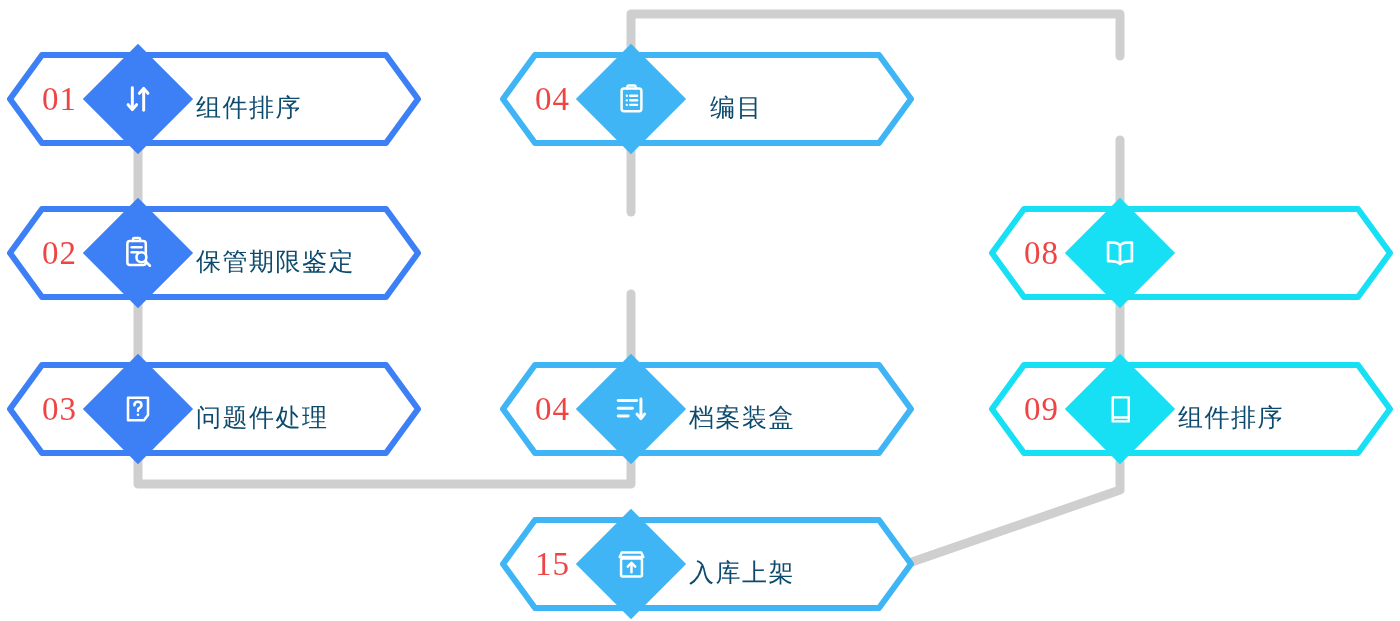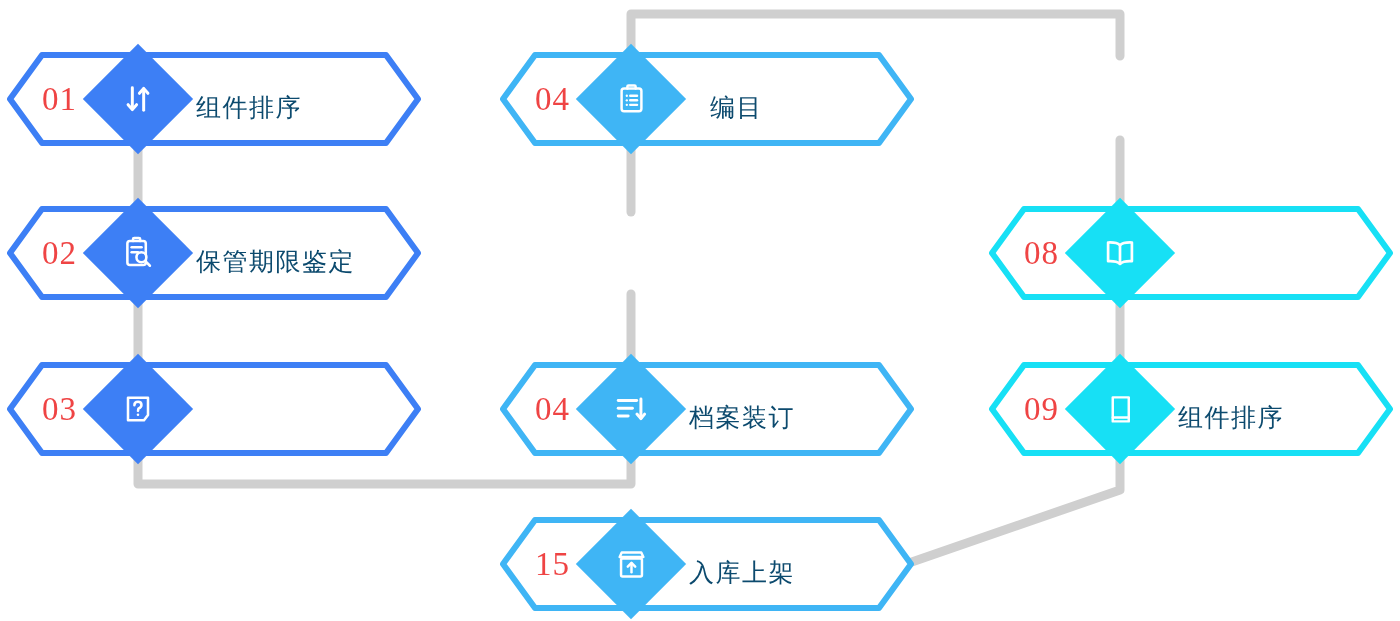--- a/index.html
+++ b/index.html
@@ -114,20 +114,21 @@
       <div class="num">03</div>
       <div class="diamond" style="left:95px;top:10px;background:#3d7ff5;">
         <span class="glyph">
           <svg width="32" height="32" viewBox="0 0 24 24" fill="none" stroke="#ffffff" stroke-width="1.9" stroke-linecap="round" stroke-linejoin="round">
             <path d="M4.5 3.5 L19.5 3.5 L19.5 16.5 L16.5 20.5 L4.5 20.5 Z"></path>
             <path d="M9.3 9.1 Q9.3 6.6 12 6.6 Q14.6 6.6 14.6 9.0 Q14.6 10.8 12.3 11.7 L12 13.4"></path>
             <circle cx="12" cy="16.3" r="0.95" fill="#ffffff" stroke="none"></circle>
           </svg>
         </span>
       </div>
+      <div class="label" style="left:192px;">问题件处理</div>
     </div>
 
     <div class="node" id="node-5" style="left:497px;top:50px;width:420px;height:98px;">
       <svg class="hex-svg" width="420" height="98" viewBox="0 0 420 98">
         <path d="M38,5 L382,5 L414,49 L382,93 L38,93 L6,49 Z" fill="#ffffff" stroke="#3fb5f5" stroke-width="6" stroke-linejoin="round"></path>
       </svg>
       <div class="num">04</div>
       <div class="diamond" style="left:95px;top:10px;background:#3fb5f5;">
         <span class="glyph">
           <svg width="33" height="33" viewBox="0 0 24 24" fill="none" stroke="#ffffff" stroke-width="1.8" stroke-linecap="round" stroke-linejoin="round">
@@ -155,21 +156,21 @@
         <span class="glyph">
           <svg width="34" height="34" viewBox="0 0 24 24" fill="none" stroke="#ffffff" stroke-width="2.1" stroke-linecap="round" stroke-linejoin="round">
             <path d="M3 6 L16 6"></path>
               <path d="M3 11.5 L13 11.5"></path>
               <path d="M3 17 L10 17"></path>
             <path d="M19 5 L19 18.5"></path>
               <path d="M16.2 15.6 L19 18.8 L21.6 15.6"></path>
           </svg>
         </span>
       </div>
-      <div class="label" style="left:192px;">档案装订</div>
+      <div class="label" style="left:192px;">档案装盒</div>
     </div>
 
 
     <div class="node" id="node-7" style="left:986px;top:204px;width:410px;height:98px;">
       <svg class="hex-svg" width="410" height="98" viewBox="0 0 410 98">
         <path d="M38,5 L372,5 L404,49 L372,93 L38,93 L6,49 Z" fill="#ffffff" stroke="#17e0f5" stroke-width="6" stroke-linejoin="round"></path>
       </svg>
       <div class="num">08</div>
       <div class="diamond" style="left:95px;top:10px;background:#17e0f5;">
         <span class="glyph">

